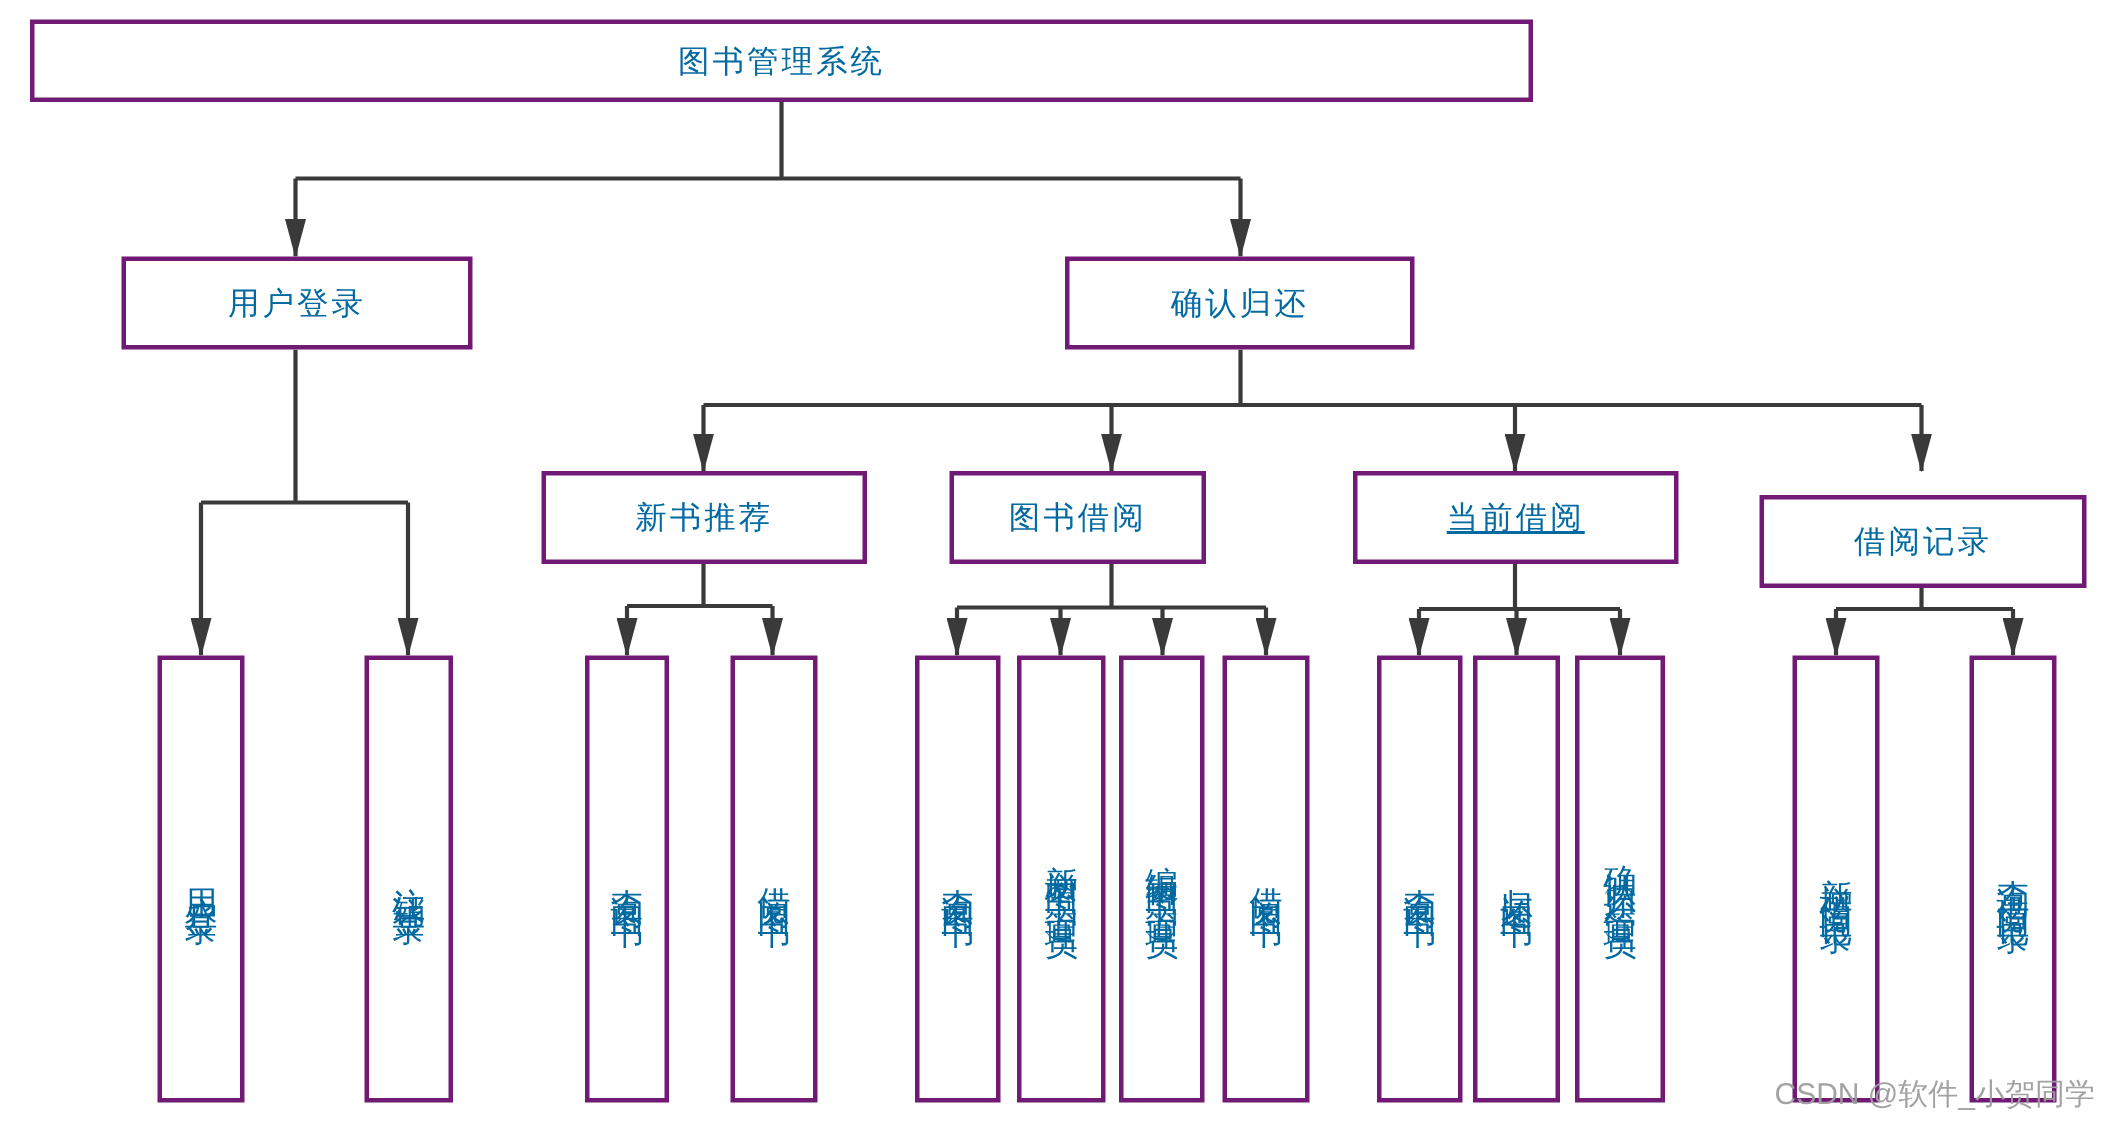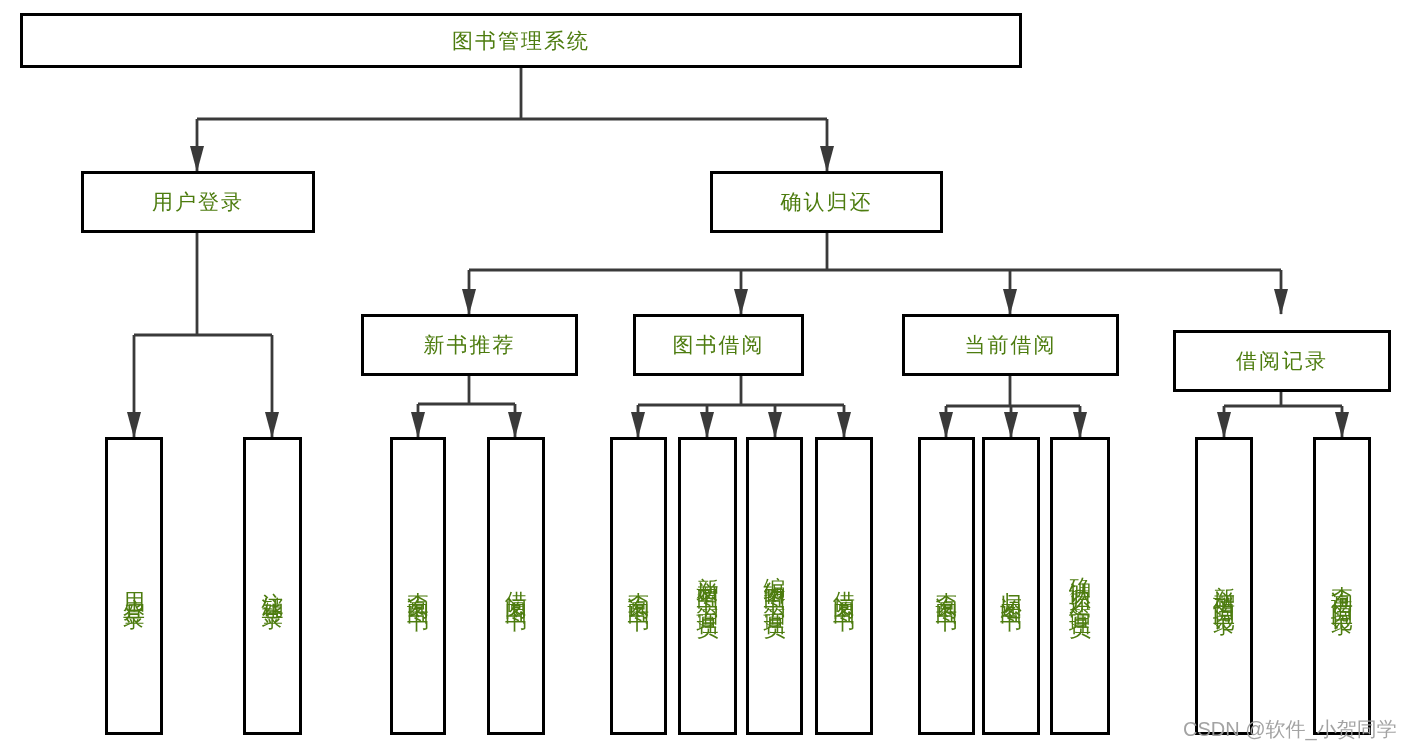--- a/index.html
+++ b/index.html
@@ -5,38 +5,38 @@
   html,body{margin:0;padding:0;}
   body{
     width:1405px;height:747px;position:relative;background:#ffffff;
     font-family:"Liberation Sans","DejaVu Sans",sans-serif;
     overflow:hidden;
   }
   .canvas{position:absolute;left:0;top:0;width:1405px;height:747px;}
   svg.connectors{position:absolute;left:0;top:0;width:1405px;height:747px;z-index:1;}
   .node{
     position:absolute;box-sizing:border-box;background:#ffffff;
-    border:3px solid #000000;display:flex;align-items:center;justify-content:center;
-    z-index:2;color:#4d7c0f;
+    border:3px solid #701a75;display:flex;align-items:center;justify-content:center;
+    z-index:2;color:#0369a1;
   }
   .node .h{font-size:21px;letter-spacing:2px;white-space:nowrap;}
   .node .v{
     writing-mode:vertical-rl;text-orientation:mixed;
     font-size:22px;letter-spacing:6px;line-height:1;white-space:nowrap;
   }
   
   .n-root{left:20px;top:13px;width:1002px;height:55px;}
   
   .n-userlogin{left:81px;top:171px;width:234px;height:62px;}
   .n-bookmgmt{left:710px;top:171px;width:233px;height:62px;}
   
   .lvl3{top:314px;height:62px;}
   .n-newrec{left:361px;width:217px;}
   .n-borrowmod{left:633px;width:171px;}
-  .n-current{left:902px;width:217px;}
+  .n-current{left:902px;width:217px;text-decoration:underline;}
   .n-record{left:1173px;width:218px;margin-top:16px;}
   
   .leaf{top:437px;height:298px;}
   .lf-1{left:105px;width:58px;}
   .lf-2{left:243px;width:59px;}
   .lf-3{left:390px;width:56px;}
   .lf-4{left:487px;width:58px;}
   .lf-5{left:610px;width:57px;}
   .lf-6{left:678px;width:59px;}
   .lf-7{left:746px;width:57px;}

